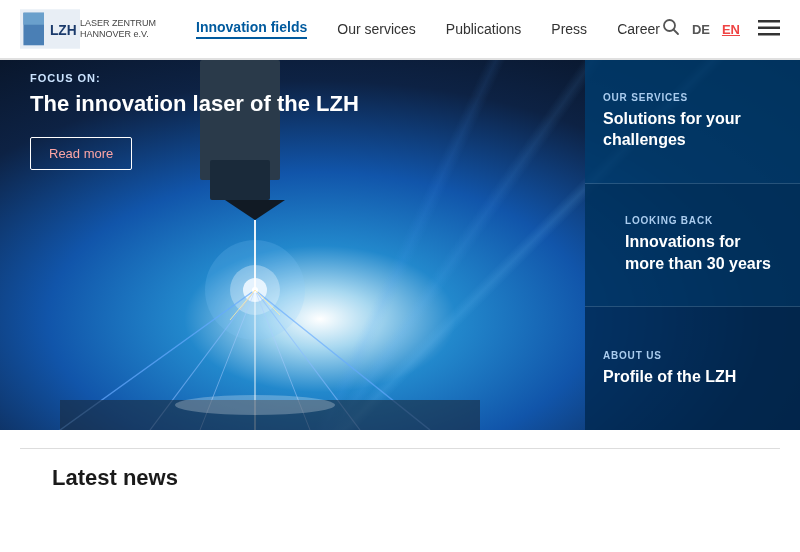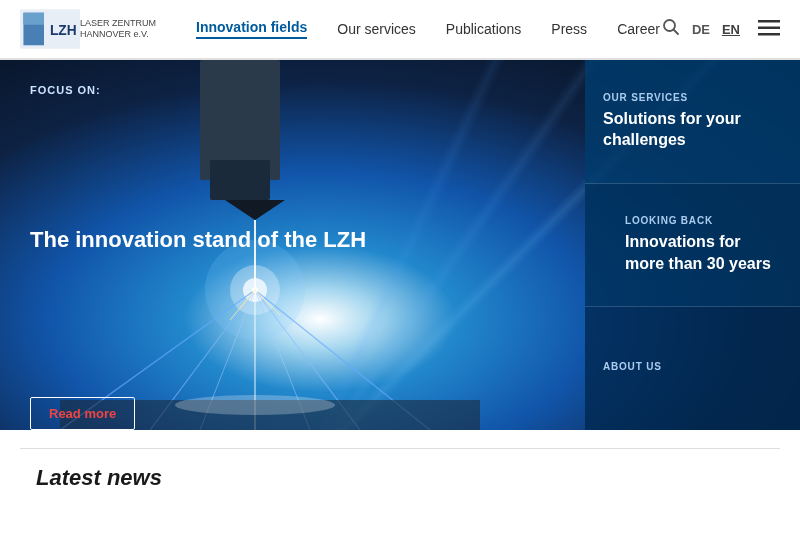--- a/index.html
+++ b/index.html
@@ -63,21 +63,21 @@
       cursor: pointer;
       color: #555;
       font-size: 18px;
     }
     .lang-de, .lang-en {
       font-size: 13px;
       font-weight: bold;
       color: #555;
       cursor: pointer;
     }
-    .lang-en { color: #404040; text-decoration: underline; }
+    .lang-en { color: #ef4444; text-decoration: underline; }
     .hamburger-btn {
       background: none;
       border: none;
       cursor: pointer;
       font-size: 22px;
       color: #333;
       margin-left: 6px;
     }
 
     
@@ -99,27 +99,27 @@
       position: absolute;
       inset: 0;
       background:
         linear-gradient(135deg, transparent 60%, rgba(120,200,255,0.15) 61%, transparent 62%),
         linear-gradient(125deg, transparent 55%, rgba(100,180,255,0.1) 56%, transparent 57%),
         linear-gradient(115deg, transparent 50%, rgba(80,160,255,0.1) 51%, transparent 52%);
     }
 
     .hero-overlay-left {
       position: absolute;
-      top: 12px;
+      top: 0;
       left: 0;
       width: 510px;
       height: 100%;
       display: flex;
       flex-direction: column;
-      justify-content: space-between;
+      justify-content: flex-start;
       padding: 12px 30px;
       color: #fff;
       z-index: 2;
     }
     .focus-label {
       font-size: 11px;
       font-weight: bold;
       letter-spacing: 1px;
       color: #cce4ff;
       margin-bottom: 6px;
@@ -135,29 +135,28 @@
     .hero-desc {
       font-size: 13px;
       color: #cce0f5;
       line-height: 1.6;
       margin-bottom: 24px;
       max-width: 300px;
     }
     .read-more-btn {
       display: inline-block;
       border: 1.5px solid #fff;
-      color: #ef4444;
+      color: #fca5a5;
       background: transparent;
       padding: 8px 18px;
       font-size: 13px;
       border-radius: 2px;
       cursor: pointer;
       width: fit-content;
       text-decoration: none;
-      font-weight: bold;
     }
 
     
     .hero-right-panels {
       position: absolute;
       top: 0;
       right: 0;
       width: 215px;
       height: 100%;
       display: flex;
@@ -204,22 +203,21 @@
     .divider {
       width: 760px;
       margin: 0 auto;
       height: 1px;
       background: #ddd;
       margin-top: 18px;
     }
 
     
     .latest-news-section {
-      padding: 16px 36px 0;
-      font-style: italic;
+      padding: 16px 52px 0;
     }
     .latest-news-title {
       font-size: 22px;
       font-weight: bold;
       color: #1a1a1a;
     }
 
     
     .laser-svg {
       position: absolute;
@@ -303,35 +301,36 @@
     <line x1="255" y1="230" x2="280" y2="255" stroke="#ffeeaa" stroke-width="1" opacity="0.8"></line>
     <line x1="255" y1="230" x2="240" y2="250" stroke="#ffddaa" stroke-width="0.8" opacity="0.7"></line>
 
     <rect x="60" y="340" width="420" height="30" fill="#1a2a3a" opacity="0.6"></rect>
 
     <ellipse cx="255" cy="345" rx="80" ry="10" fill="white" opacity="0.25"></ellipse>
   </svg>
 
   <div class="hero-overlay-left">
     <div class="focus-label">FOCUS ON:</div>
-    <div class="hero-title">The innovation stand of the LZH</div>
+    <div class="hero-title">The innovation laser of the LZH</div>
     <a href="#" class="read-more-btn">Read more</a>
   </div>
 
   <div class="hero-right-panels">
     <div class="panel">
       <div class="panel-subtitle">OUR SERVICES</div>
       <div class="panel-title">Solutions for your challenges</div>
     </div>
     <div class="panel">
       <div class="panel-subtitle">LOOKING BACK</div>
       <div class="panel-title">Innovations for more than 30 years</div>
     </div>
     <div class="panel">
       <div class="panel-subtitle">ABOUT US</div>
+      <div class="panel-title">Profile of the LZH</div>
     </div>
   </div>
 </section>
 
 <div class="divider"></div>
 
 <section class="latest-news-section">
   <h2 class="latest-news-title">Latest news</h2>
 </section>
 

